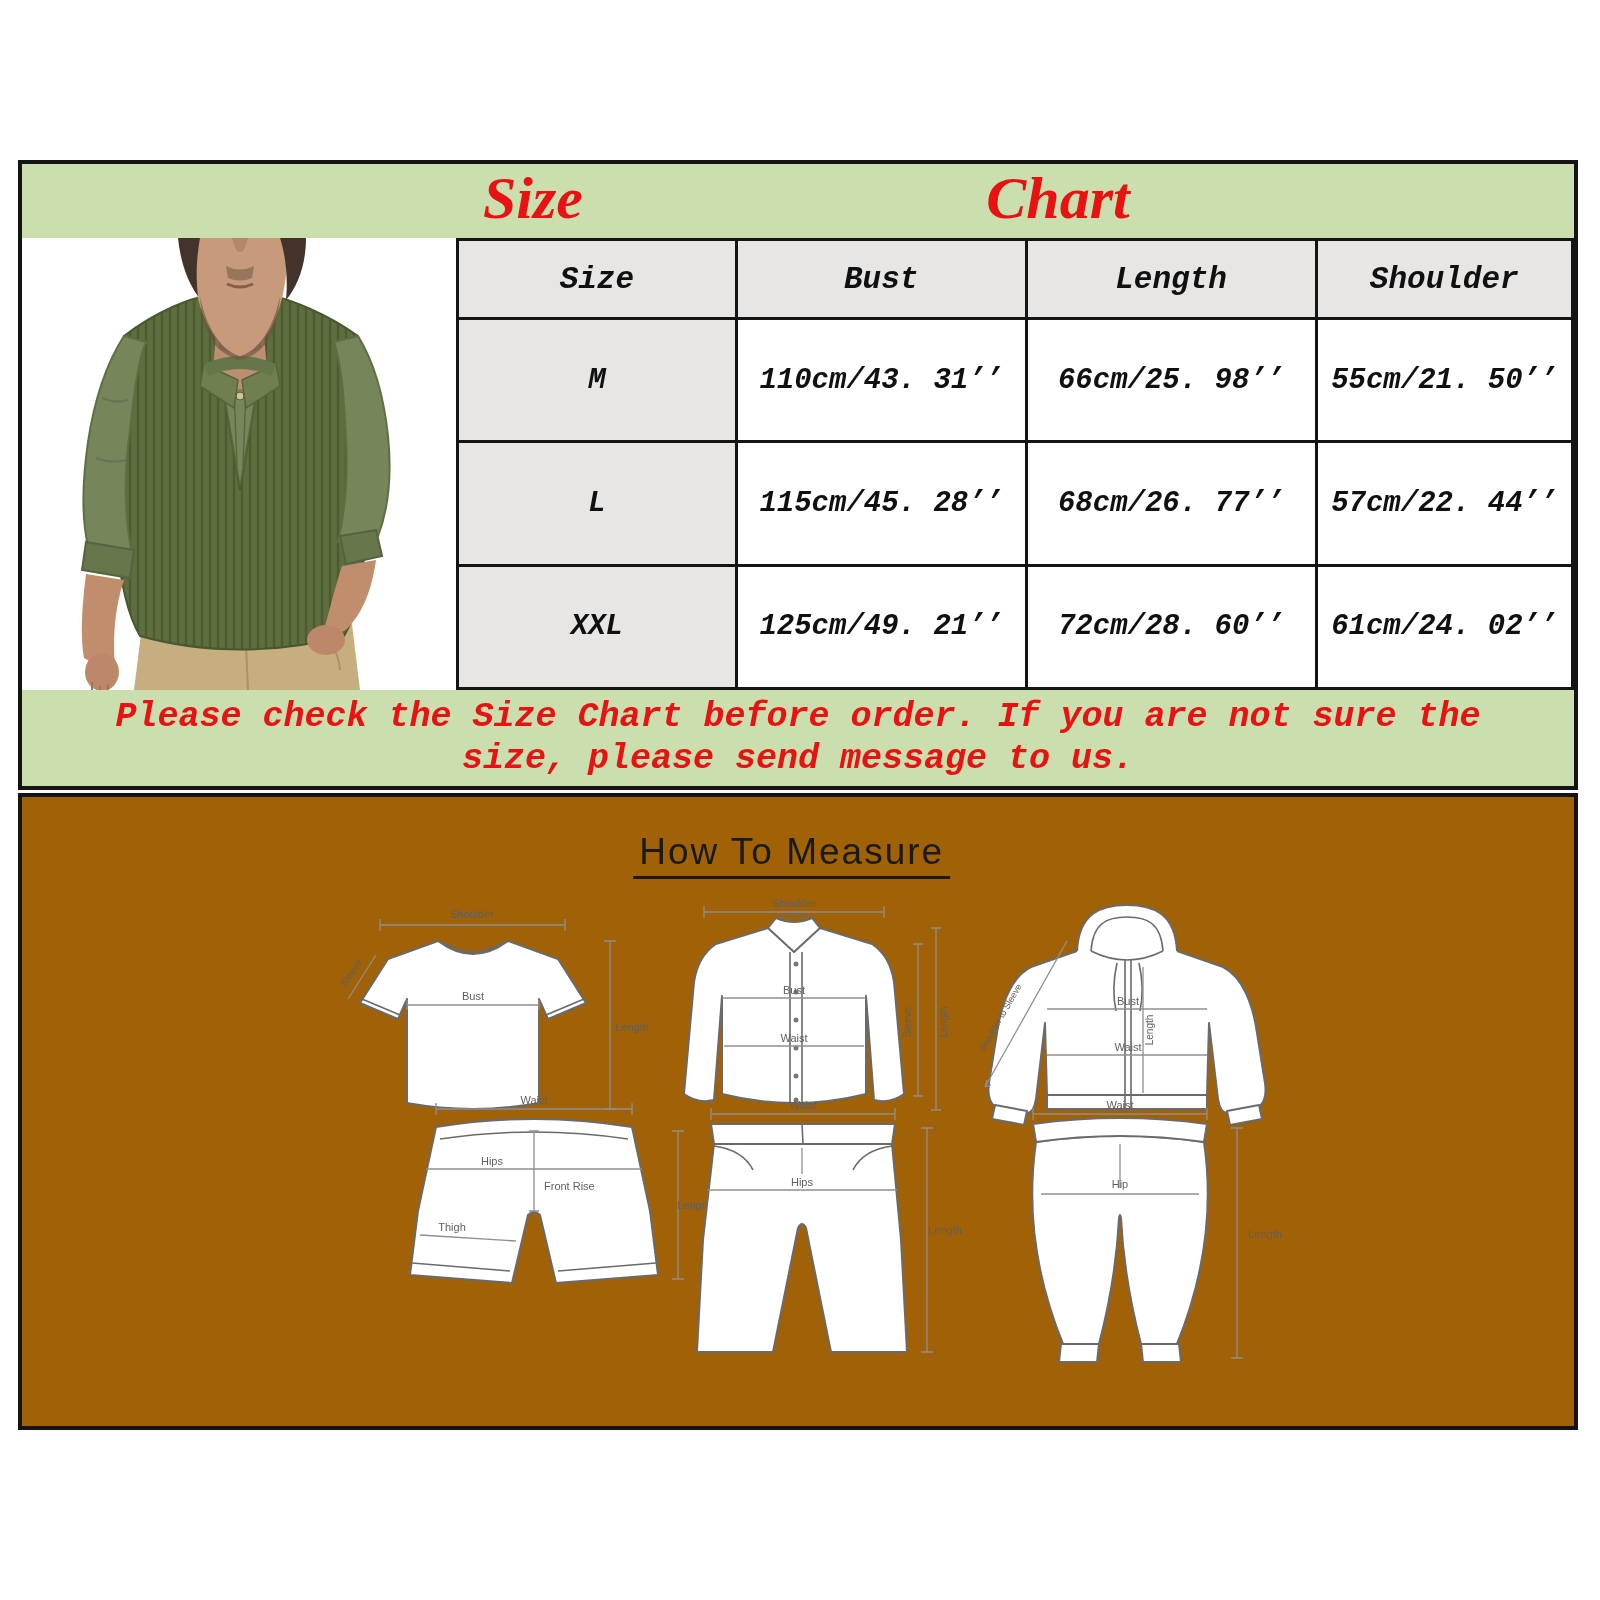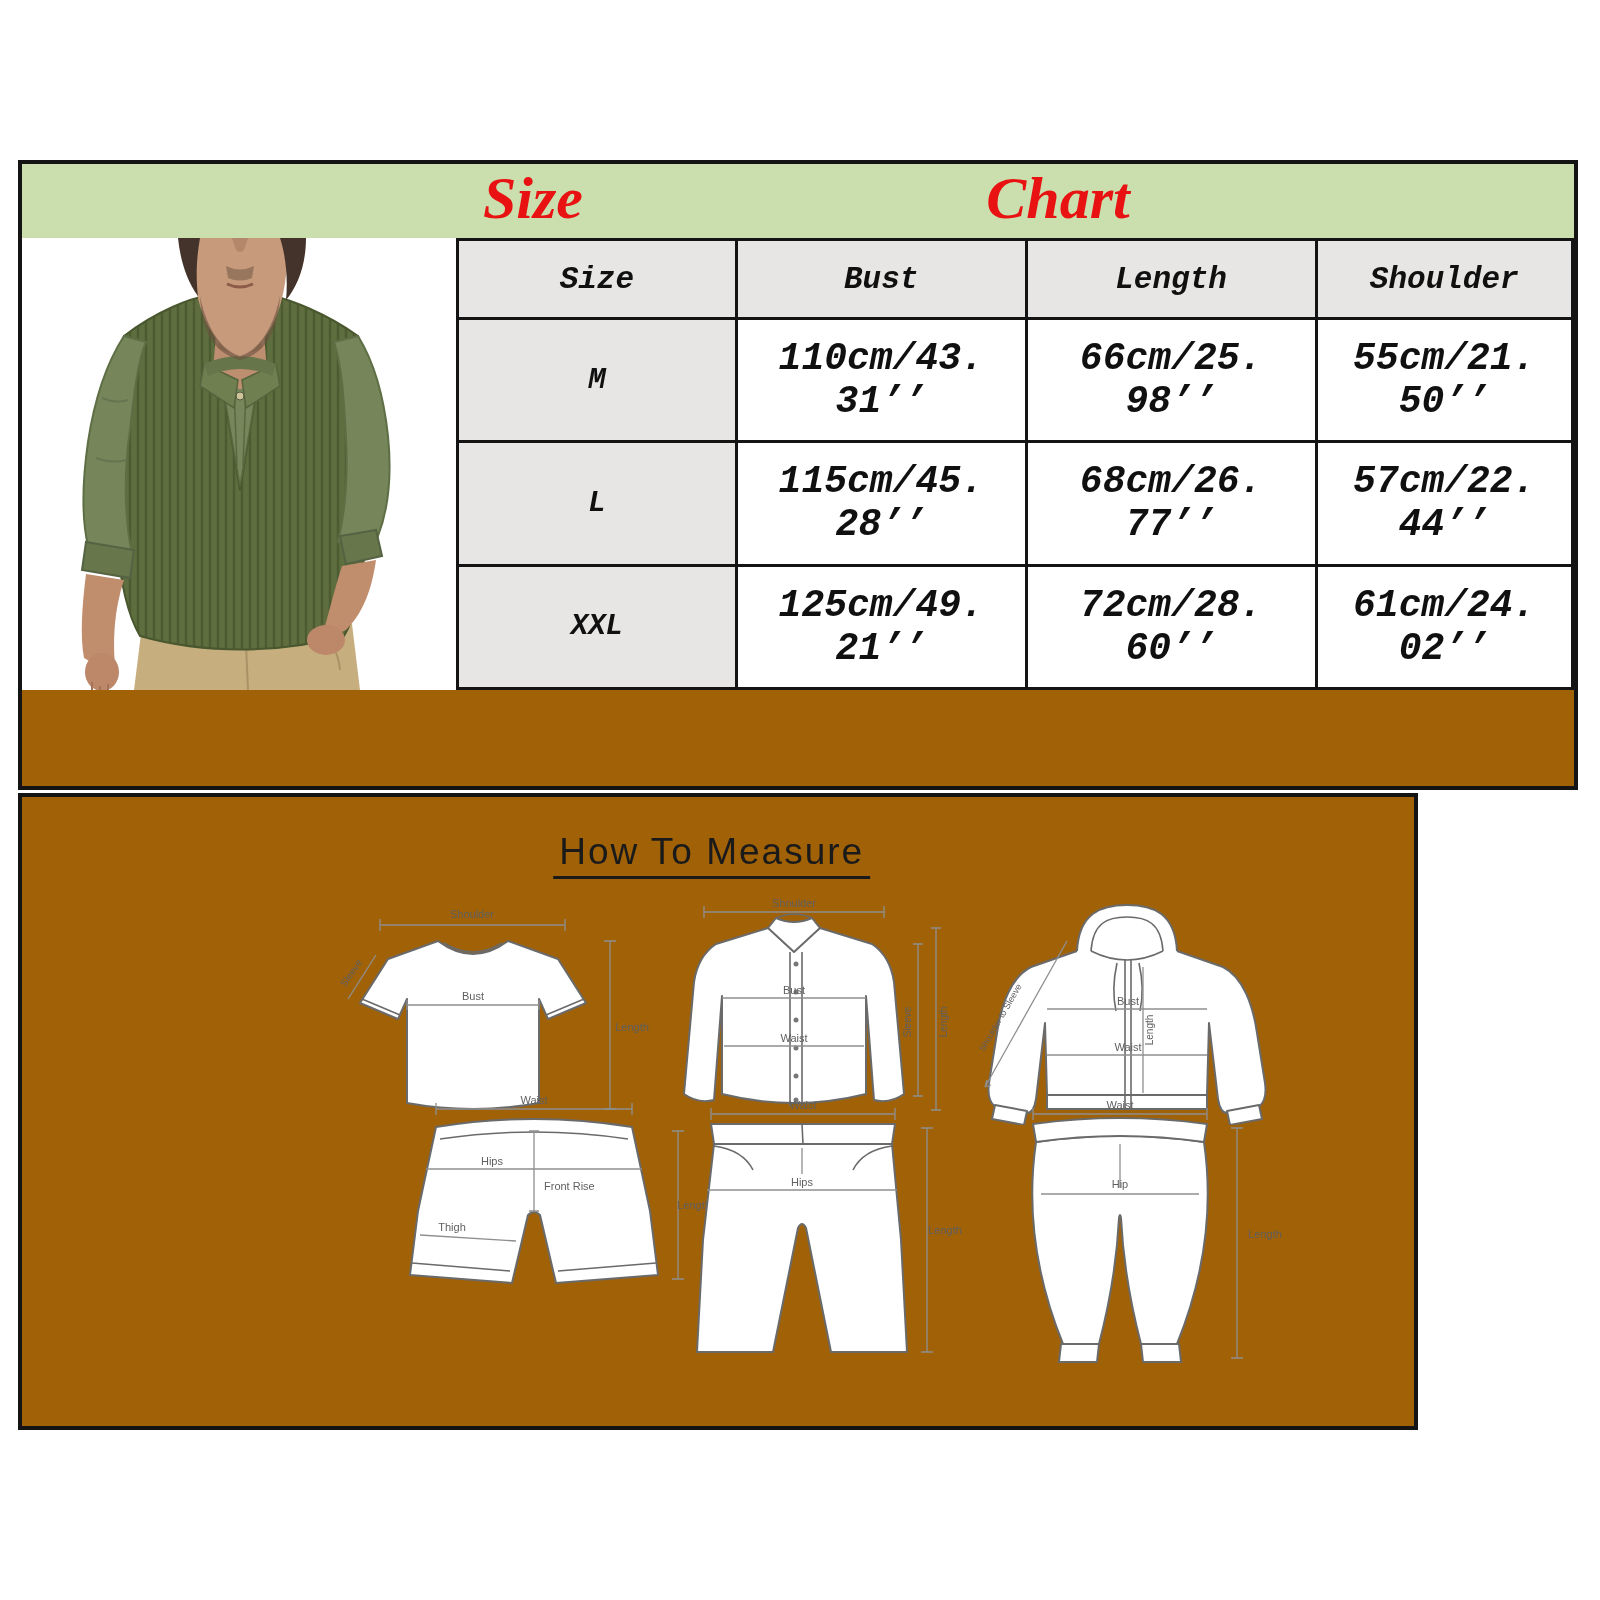--- a/index.html
+++ b/index.html
@@ -2,41 +2,41 @@
 <html><head>
 <meta charset="utf-8">
 <style>
   html,body{margin:0;padding:0;}
   body{
     width:1600px;height:1600px;background:#ffffff;position:relative;
     font-family:"Liberation Sans",sans-serif;
   }
   .box{position:absolute;box-sizing:border-box;border:4px solid #141414;background:#a16207;}
   #top-box{left:18px;top:160px;width:1560px;height:630px;}
-  #bottom-box{left:18px;top:793px;width:1400px;height:637px;}
+  #bottom-box{left:18px;top:793px;width:1560px;height:637px;}
   .corner{position:absolute;left:0;top:0;width:15px;height:15px;background:#3a7d3e;
     clip-path:polygon(0 0,100% 0,0 100%);}
   .banner{position:absolute;left:0;top:0;width:100%;height:74px;background:#cbdfae;}
   .title-word{
     position:absolute;top:50%;transform:translate(-50%,-54%);
     font-family:"Liberation Serif",serif;font-style:italic;font-weight:700;
     font-size:60px;color:#e81212;white-space:nowrap;
   }
   .tw1{left:511px;} .tw2{left:1036px;}
   .photo{position:absolute;left:0;top:74px;width:434px;height:452px;overflow:hidden;background:#fff;}
   .photo svg{display:block;width:100%;height:100%;}
   table.size-table{
     position:absolute;left:434px;top:74px;width:1118px;height:452px;
     border-collapse:collapse;table-layout:fixed;
     font-family:"Liberation Mono",monospace;font-style:italic;font-weight:700;color:#101010;
   }
   .size-table th,.size-table td{border:3px solid #141414;text-align:center;vertical-align:middle;padding:0;}
   .size-table thead th{background:#e8e6e4;font-size:31px;height:76px;}
   .size-table tbody th{background:#e8e6e4;font-size:29px;}
-  .size-table tbody td{background:#ffffff;font-size:38px;}
+  .size-table tbody td{background:#ffffff;font-size:29px;}
   .notice{
     position:absolute;left:0;bottom:0;width:100%;height:96px;background:#cbdfae;
     display:flex;flex-direction:column;justify-content:center;align-items:center;gap:4px;
   }
   .notice p{
     margin:0;font-family:"Liberation Mono",monospace;font-style:italic;font-weight:700;
     font-size:35px;color:#e81212;white-space:nowrap;line-height:1.1;
   }
   .htm-title{
     position:absolute;top:34px;left:50%;transform:translateX(-52%);
@@ -155,20 +155,24 @@
       </tr>
       <tr>
         <th>XXL</th>
         <td>125cm/49. 21’’</td>
         <td>72cm/28. 60’’</td>
         <td>61cm/24. 02’’</td>
       </tr>
     </tbody>
   </table>
 
+  <div class="notice">
+    <p>Please check the Size Chart before order.  If you are not sure the</p>
+    <p>size,  please send message to us.</p>
+  </div>
 </section>
 
 <section class="box" id="bottom-box">
   <h2 class="htm-title">How To Measure</h2>
 
   <div class="diag" id="d-tshirt">
     <svg viewBox="0 0 345 215">
       <path class="mline" d="M70,20 H255 M70,14 V26 M255,14 V26"></path>
       <text x="162" y="13" font-size="11" text-anchor="middle">Shoulder</text>
       <path class="garment" d="M128,36 L78,54 L50,98 L88,114 L97,94 L97,198 Q163,210 229,198 L229,94 L238,114 L276,98 L248,54 L198,36 Q163,62 128,36 Z"></path>

